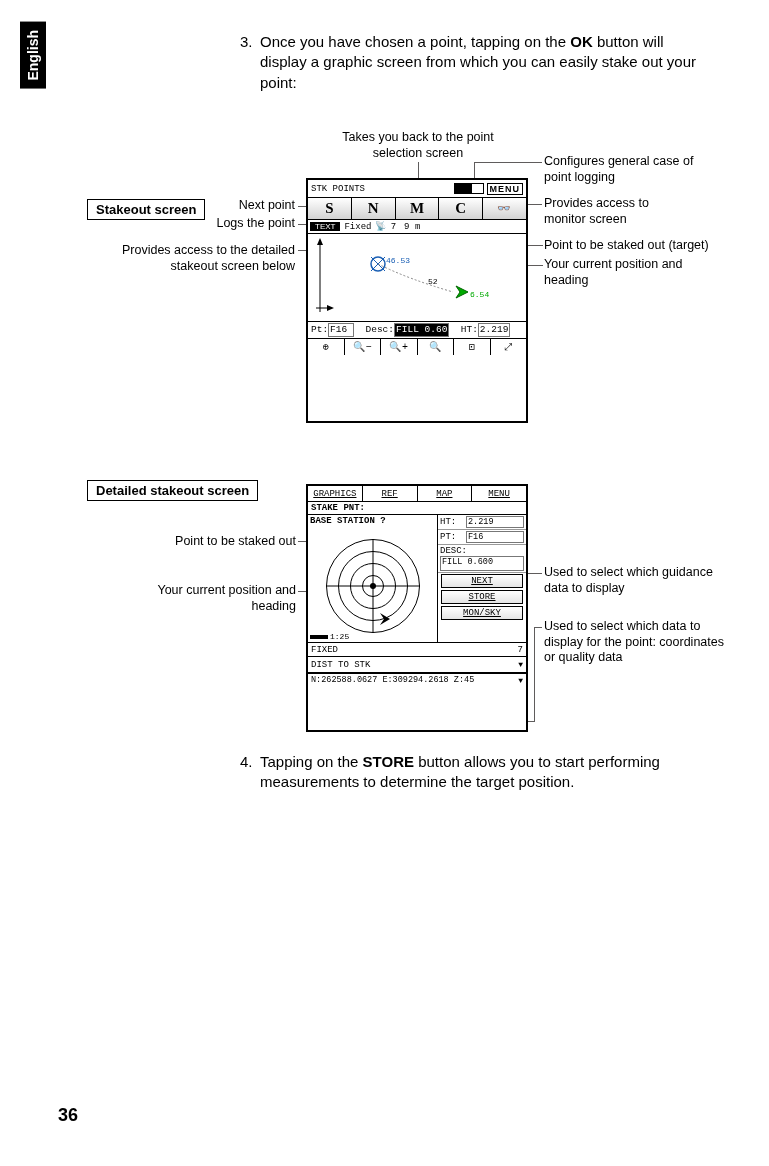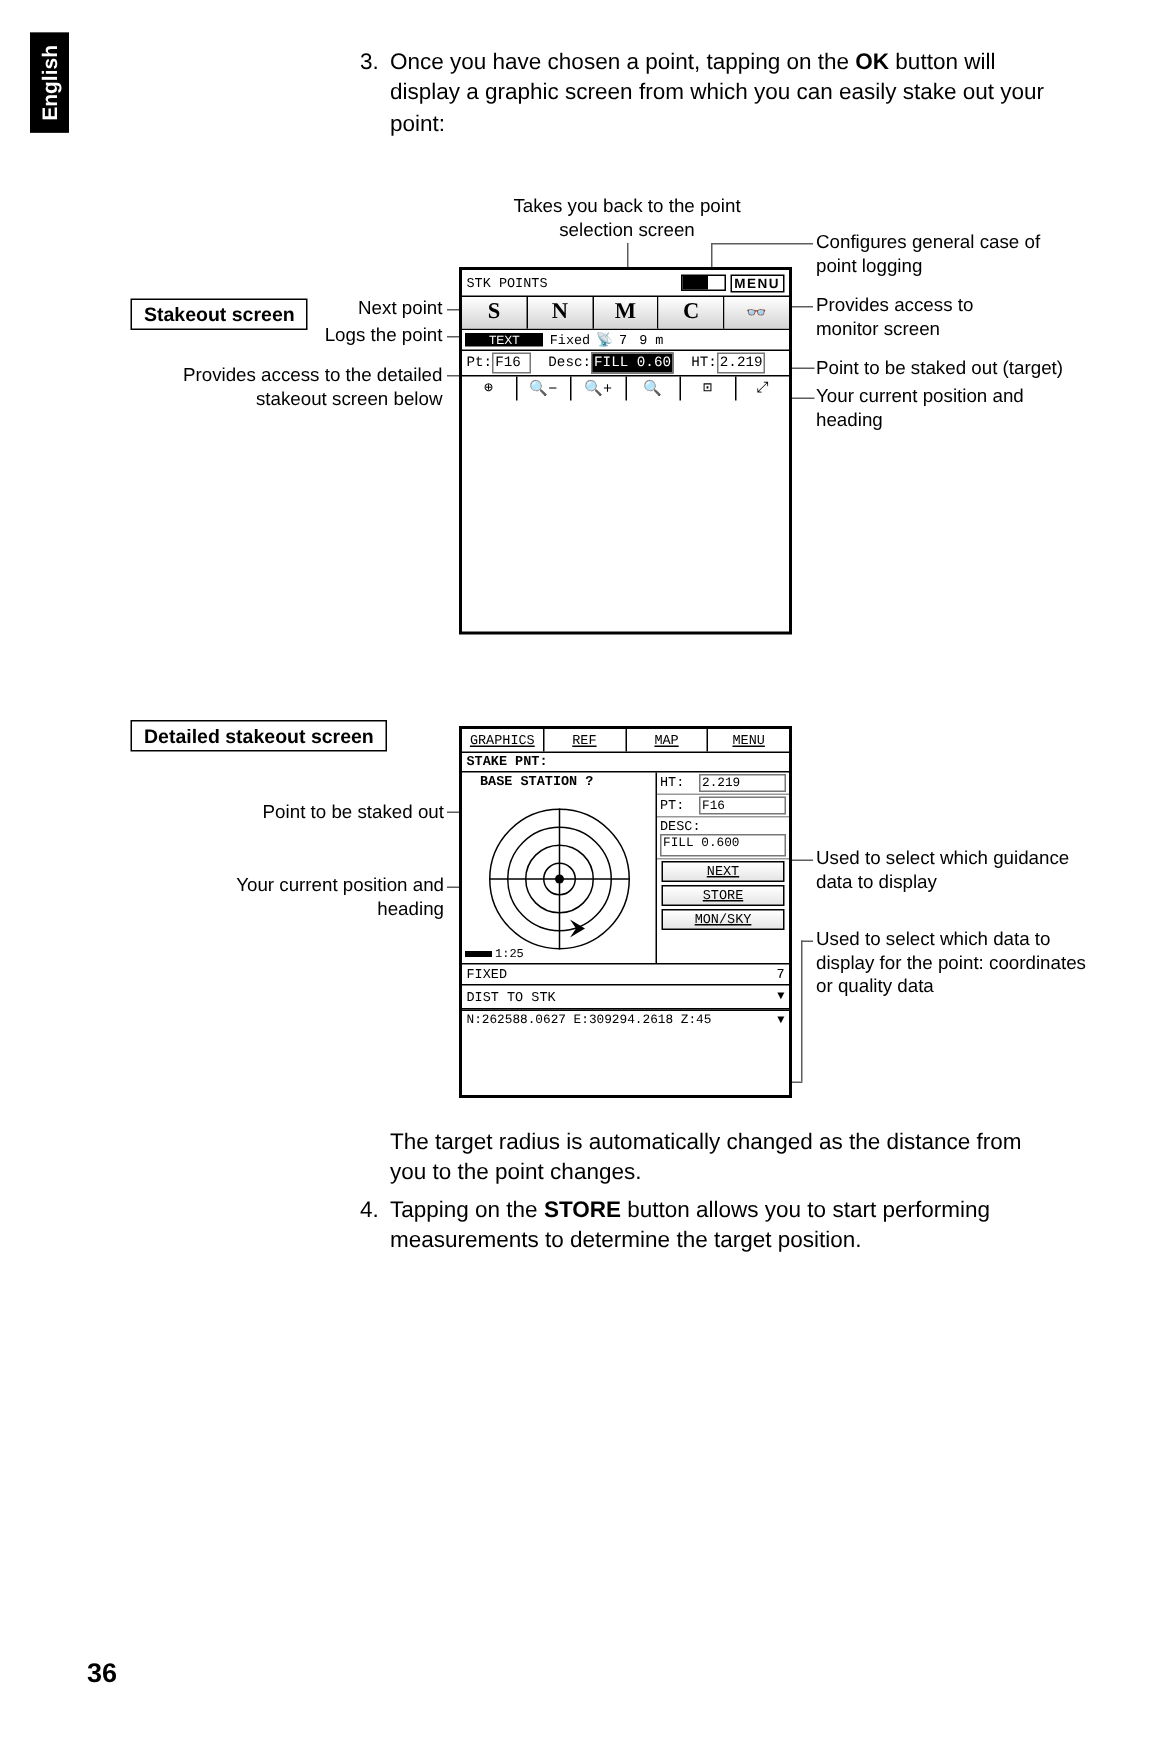--- a/index.html
+++ b/index.html
@@ -103,21 +103,21 @@
   }
   .dev-btnrow .bigbtn:last-child { border-right: none; font-size:11px; }
   .dev-statusrow {
     display: flex; align-items: center;
     border-bottom: 1px solid #000;
     height: 14px;
     padding: 0 2px;
     font-size: 9px;
     gap: 4px;
   }
-  .dev-statusrow .pill { background:#000;color:#fff;padding:0 16px; font-family:Arial;font-size:8px;}
+  .dev-statusrow .pill { background:#000;color:#fff;padding:0 5px; font-family:Arial;font-size:8px;}
   .dev-plot {
     height: 88px;
     border-bottom: 1px solid #000;
     position: relative;
     background: #fff;
   }
   .dev-infoblock {
     border-bottom: 1px solid #000;
     padding: 1px 3px;
     font-size: 9.5px;
@@ -153,21 +153,21 @@
   .dev2-main {
     display: flex;
     height: 128px;
     border-bottom: 1px solid #000;
   }
   .dev2-left {
     width: 130px;
     border-right: 1px solid #000;
     position: relative;
   }
-  .dev2-left .title { font-weight:bold; font-size:9px; padding:1px 12px; position:absolute; top:0; left:0; right:0;}
+  .dev2-left .title { font-weight:bold; font-size:9px; padding:1px 2px; position:absolute; top:0; left:0; right:0;}
   .dev2-right {
     flex: 1;
     display: flex;
     flex-direction: column;
     font-size: 9px;
   }
   .dev2-right .frow { display:flex; border-bottom:1px solid #999; padding:1px 2px; align-items:center; height:15px;}
   .dev2-right .frow .lbl { width:26px; }
   .dev2-right .frow .val { border:1px solid #777; flex:1; padding:0 1px; font-size:8.5px;}
   .dev2-right .btn { border:1px solid #000; text-align:center; margin:1px 3px; padding:1px 0; text-decoration:underline; font-size:9px; background:linear-gradient(#fff,#e5e5e5);}
@@ -258,20 +258,36 @@
     <div class="bigbtn">C</div>
     <div class="bigbtn">👓</div>
   </div>
   <div class="dev-statusrow">
     <span class="pill">TEXT</span>
     <span>Fixed</span>
     <span style="color:#c00;font-weight:bold;">📡</span>
       <span>7</span>
     <span class="spacer"></span>
     <span>9 m</span>
+  </div>
+  <div class="dev-plot">
+    <svg width="100%" height="100%" style="position:absolute;">
+      <line x1="12" y1="8" x2="12" y2="78" stroke="#000" stroke-width="1"></line>
+      <polygon points="12,4 9,11 15,11" fill="#000"></polygon>
+      <line x1="8" y1="74" x2="22" y2="74" stroke="#000"></line>
+      <polygon points="26,74 19,71 19,77" fill="#000"></polygon>
+      <circle cx="70" cy="30" r="7" fill="none" stroke="#1a5fb4" stroke-width="1.5"></circle>
+      <line x1="63" y1="23" x2="77" y2="37" stroke="#1a5fb4"></line>
+      <line x1="77" y1="23" x2="63" y2="37" stroke="#1a5fb4"></line>
+      <path d="M 70 30 Q 100 45 145 58" stroke="#888" stroke-dasharray="2,2" fill="none"></path>
+      <polygon points="148,52 160,58 148,64 152,58" fill="#0a0" stroke="#060"></polygon>
+    </svg>
+    <div class="plot-marker" style="left:78px;top:22px;color:#1a5fb4;">46.53</div>
+    <div class="plot-marker" style="left:120px;top:43px;color:#000;">52</div>
+    <div class="plot-marker" style="left:162px;top:56px;color:#0a0;">6.54</div>
   </div>
   <div class="dev-infoblock">
     <div class="row">
       <span>Pt:</span><span class="boxed">F16</span>
       &nbsp;<span>Desc:</span><span class="boxed" style="background:#000;color:#fff;">FILL 0.60</span>
       &nbsp;<span>HT:</span><span class="boxed">2.219</span>
     </div>
   </div>
   <div class="dev-zoomrow">
     <div class="zbtn">⊕</div>
@@ -357,18 +373,17 @@
     <span>DIST TO STK</span>
     <span class="arrow">▼</span>
   </div>
   <div class="dev2-coord">
     <span>N:262588.0627 E:309294.2618 Z:45</span>
     <span class="arrow">▼</span>
   </div>
 </div>
 
 <div class="body-text" style="top:752px;">
-  <p style="margin:0 0 4px 0;">The target radius is automatically changed as the distance from you to the point changes.</p>
   <p style="margin:0;position:relative;">
     <span class="num">4.</span>
     <span>Tapping on the </span><b>STORE</b><span> button allows you to start perform­ing measurements to determine the target position.</span>
   </p>
 </div>
 
 </body></html>

